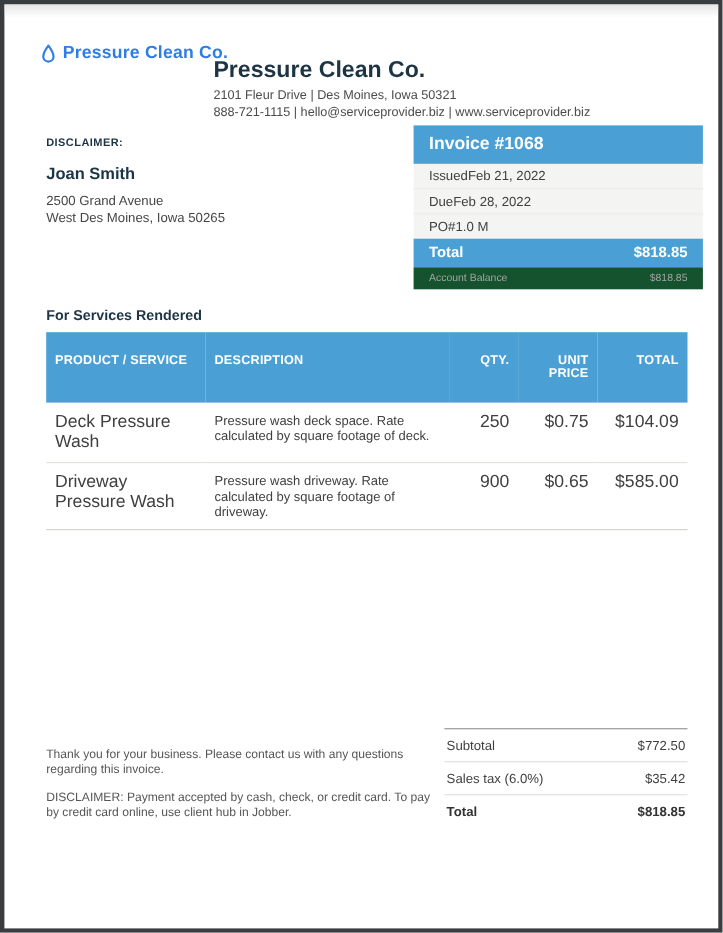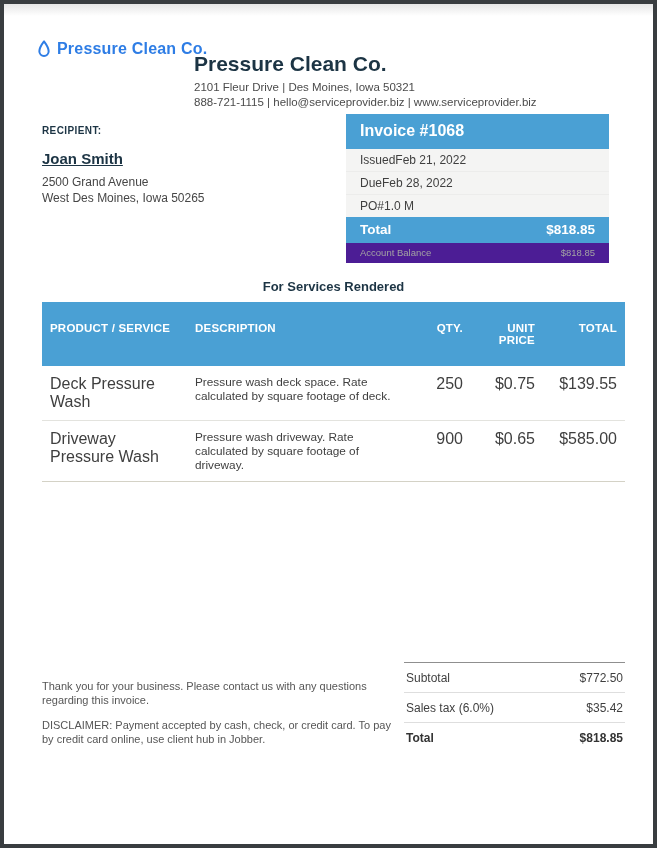--- a/index.html
+++ b/index.html
@@ -63,32 +63,31 @@
     font-weight: bold;
     color: #1c3444;
     letter-spacing: 0.4px;
     margin-bottom: 14px;
   }
   .recipient .recipient-name {
     font-size: 15px;
     font-weight: bold;
     color: #1c3444;
     margin-bottom: 7px;
-    text-decoration: underline;
   }
   .recipient .recipient-addr {
     font-size: 12px;
     color: #464646;
     line-height: 16px;
   }
 
   
   .invoice-panel {
     position: absolute;
-    left: 342px; top: 110px;
+    left: 372px; top: 110px;
     width: 263px;
   }
   .invoice-panel .panel-header {
     background: #4aa0d4;
     color: #ffffff;
     font-size: 16px;
     font-weight: bold;
     padding: 8px 14px 9px 14px;
   }
   .invoice-panel .panel-rows { background: #f4f4f3; }
@@ -104,36 +103,35 @@
   .invoice-panel .panel-total {
     background: #4aa0d4;
     color: #ffffff;
     font-size: 13.5px;
     font-weight: bold;
     display: flex;
     justify-content: space-between;
     padding: 5px 14px 6px 14px;
   }
   .invoice-panel .panel-balance {
-    background: #4c1d95;
+    background: #14532d;
     color: #a3a3a3;
     font-size: 9.5px;
     display: flex;
     justify-content: space-between;
     padding: 4px 14px 5px 14px;
   }
 
   
   .services { position: absolute; left: 38px; top: 275px; width: 583px; }
   .services .services-title {
     font-size: 13px;
     font-weight: bold;
     color: #1c3444;
     margin-bottom: 8px;
-    text-align: center;
   }
   table.items {
     width: 100%;
     border-collapse: collapse;
     table-layout: fixed;
   }
   table.items thead th {
     background: #4aa0d4;
     color: #ffffff;
     font-size: 11.5px;
@@ -206,21 +204,21 @@
     <span class="logo-text">Pressure Clean Co.</span>
   </div>
 
   <div class="company">
     <div class="company-name">Pressure Clean Co.</div>
     <div class="company-line">2101 Fleur Drive  |  Des Moines, Iowa 50321</div>
     <div class="company-line">888-721-1115  |  hello@serviceprovider.biz  |  www.serviceprovider.biz</div>
   </div>
 
   <div class="recipient">
-    <div class="recipient-label">RECIPIENT:</div>
+    <div class="recipient-label">DISCLAIMER:</div>
     <div class="recipient-name">Joan Smith</div>
     <div class="recipient-addr">2500 Grand Avenue</div>
     <div class="recipient-addr">West Des Moines, Iowa 50265</div>
   </div>
 
   <div class="invoice-panel">
     <div class="panel-header">Invoice #1068</div>
     <div class="panel-rows">
       <div class="panel-row">
         <span>Issued</span>
@@ -263,21 +261,21 @@
           <th class="num">UNIT PRICE</th>
           <th class="num">TOTAL</th>
         </tr>
       </thead>
       <tbody>
         <tr>
           <td>Deck Pressure Wash</td>
           <td class="desc">Pressure wash deck space. Rate calculated by square footage of deck.</td>
           <td class="num">250</td>
           <td class="num">$0.75</td>
-          <td class="num">$139.55</td>
+          <td class="num">$104.09</td>
         </tr>
         <tr>
           <td>Driveway Pressure Wash</td>
           <td class="desc">Pressure wash driveway. Rate calculated by square footage of driveway.</td>
           <td class="num">900</td>
           <td class="num">$0.65</td>
           <td class="num">$585.00</td>
         </tr>
       </tbody>
     </table>

